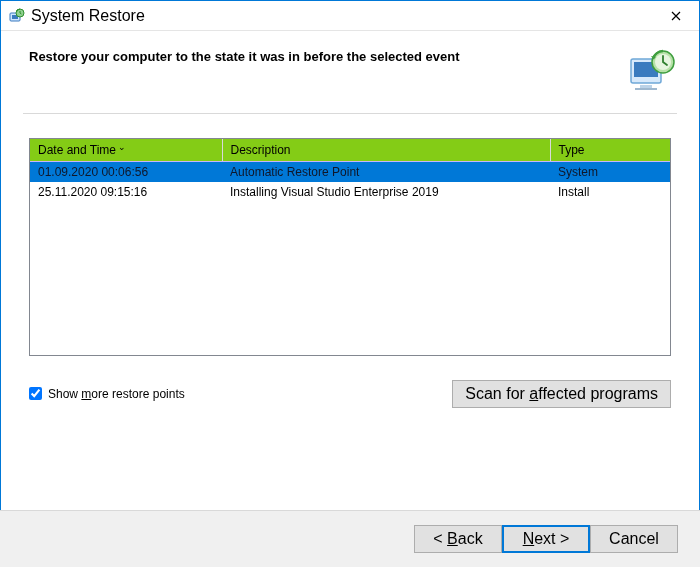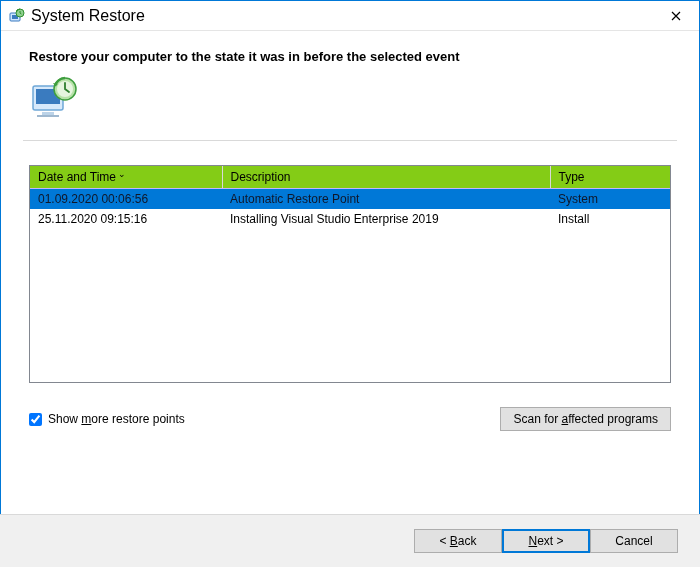--- a/index.html
+++ b/index.html
@@ -32,21 +32,20 @@
     .titlebar .close-btn {
       width: 46px; height: 30px;
       display: flex; align-items: center; justify-content: center;
       color: #000;
     }
     .header-area {
       padding: 18px 22px 20px 28px;
       display: flex;
       align-items: flex-start;
       gap: 12px;
-      flex-direction: column;
     }
     .header-area .heading {
       font-size: 13px;
       font-weight: bold;
       flex: 1;
       color: #000;
     }
     .header-area .restore-illust {
       width: 50px; height: 44px;
       flex-shrink: 0;
@@ -102,33 +101,33 @@
       left: 2px;
     }
     .below-table {
       display: flex;
       align-items: center;
       justify-content: space-between;
       margin-top: 24px;
     }
     .checkbox-row {
       display: flex;
-      align-items: center;
+      align-items: flex-start;
       gap: 6px;
     }
     .checkbox-row input[type=checkbox] {
       width: 13px; height: 13px;
     }
     .btn {
       min-width: 88px;
       padding: 4px 12px;
       background: #e1e1e1;
       border: 1px solid #adadad;
       font-family: inherit;
-      font-size: 12px;
+      font-size: 16px;
       cursor: pointer;
     }
     .btn.default {
       border: 2px solid #0078d7;
       padding: 3px 11px;
     }
     .footer {
       position: absolute;
       bottom: 0; left: 0; right: 0;
       padding: 14px 22px;

